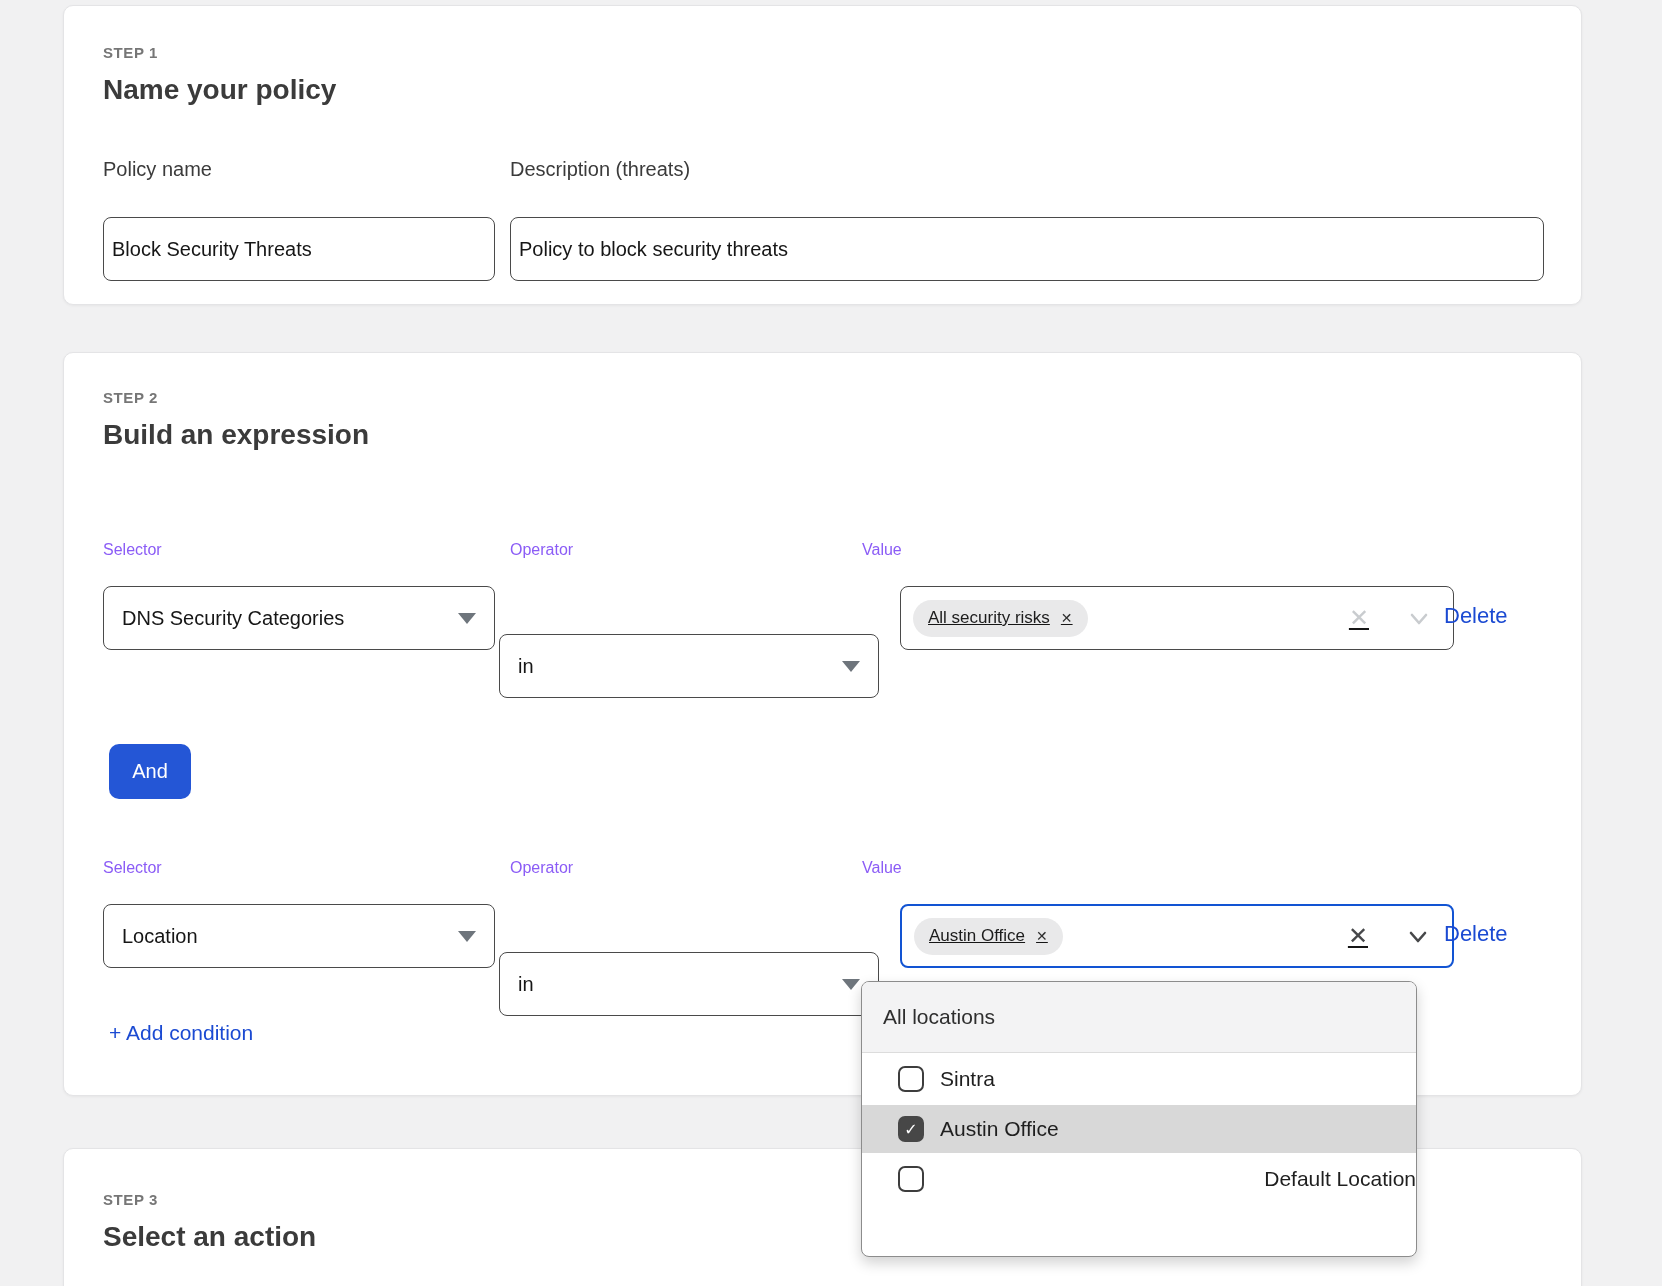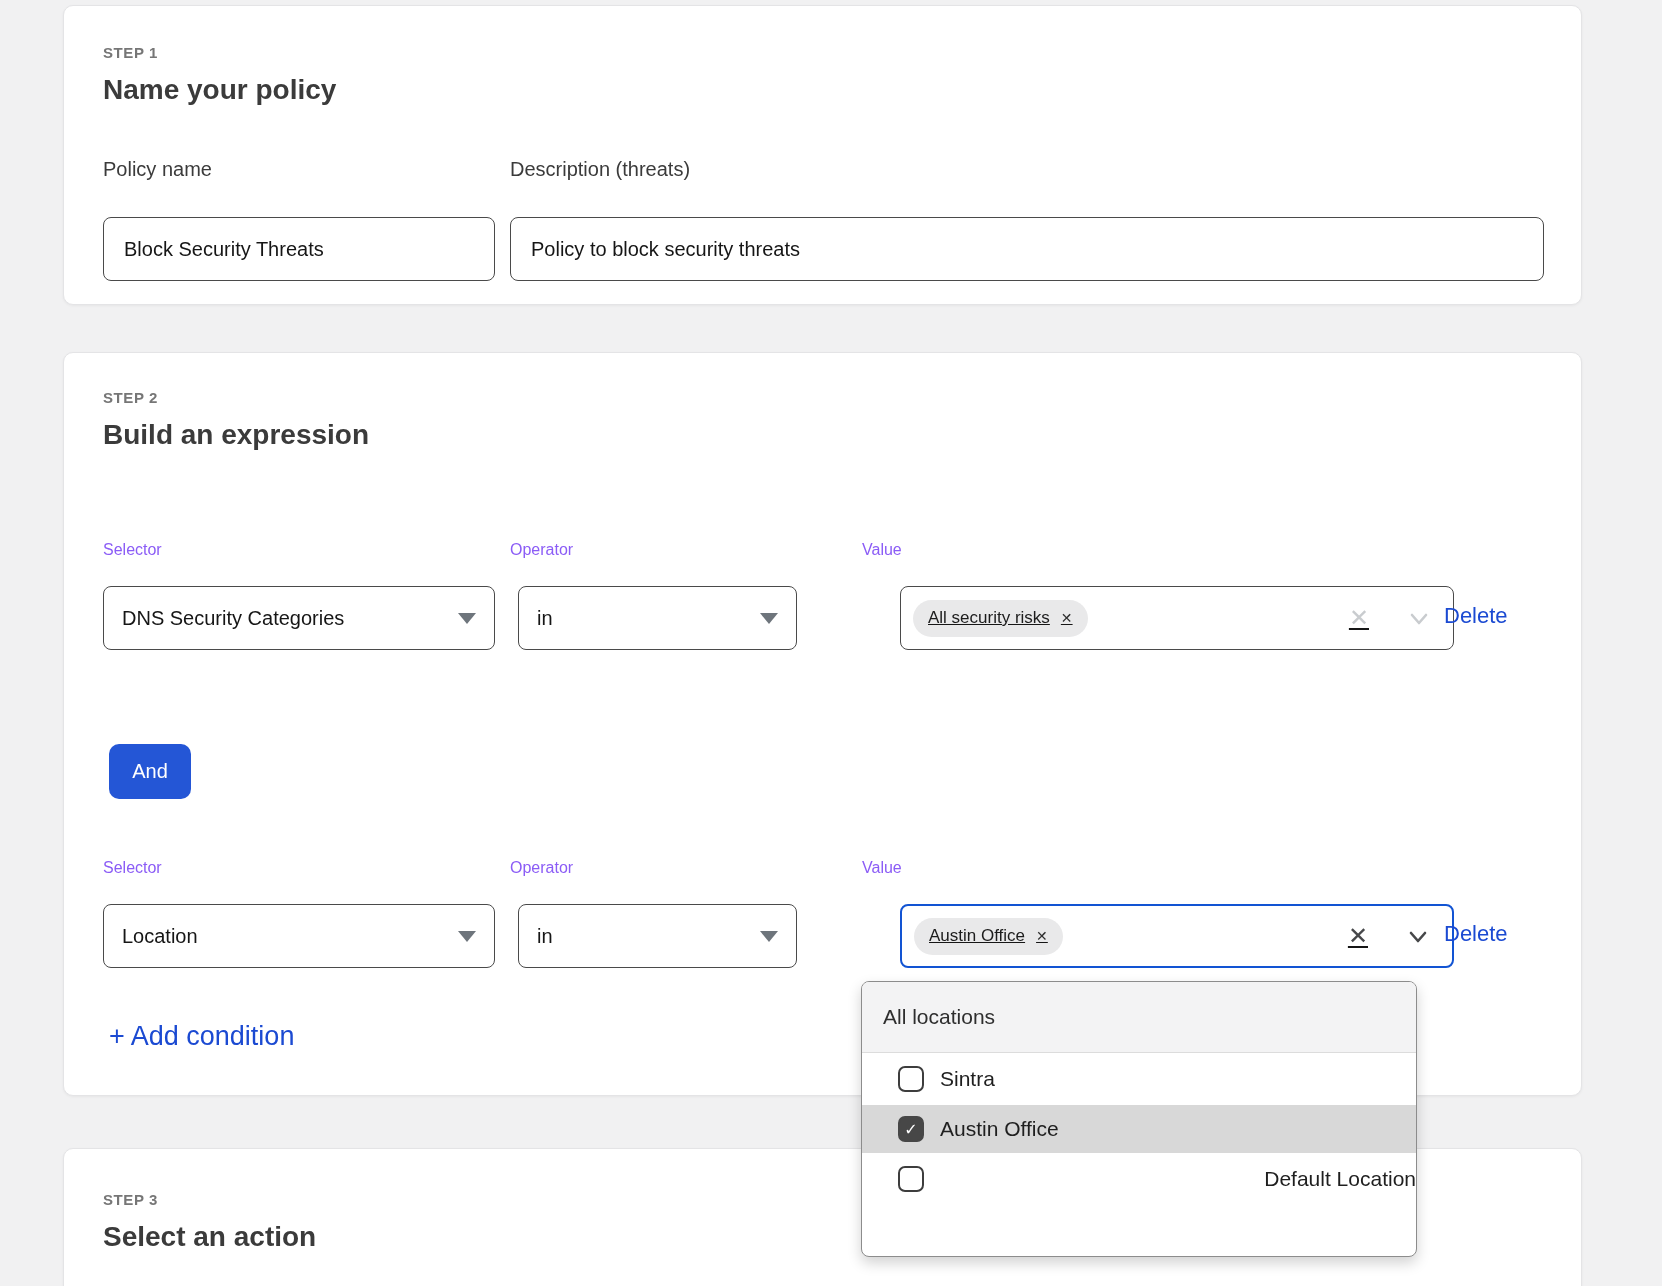--- a/index.html
+++ b/index.html
@@ -46,21 +46,21 @@
   }
 
   
   .card1 .label-policy { left:39px;  top:152px; }
   .card1 .label-desc   { left:446px; top:152px; }
   .text-input {
     position:absolute; top:211px; height:64px;
     border:1.5px solid #4a4a4a; border-radius:8px;
     background:#fff;
     display:flex; align-items:center;
-    padding:0 20px;
+    padding:0 8px;
     font-size:20px; color:#161616;
     white-space:nowrap; overflow:hidden;text-align:center;
   }
   .input-policy { left:39px;  width:392px;  }
   .input-desc   { left:446px; width:1034px; }
 
   
   .expr-row { position:absolute; left:39px; width:1441px; height:130px; }
   .expr-row.row1 { top:188px; }
   .expr-row.row2 { top:506px; }
@@ -71,21 +71,21 @@
 
   .select-box, .value-box {
     position:absolute; top:45px; height:64px;
     background:#fff;
     border:1.5px solid #4a4a4a; border-radius:8px;
     display:flex; align-items:center;
     font-size:20px; color:#161616;
     cursor:pointer;
   }
   .sel-box { left:0; width:392px; padding:0 18px; }
-  .op-box  { left:415px; width:279px; padding:0 18px; }
+  .op-box  { left:396px; width:380px; padding:0 18px;margin-top:48px; }
   .value-box { left:797px; width:554px; padding:0 12px;text-decoration:underline; }
   .value-box.focused { border:2.5px solid #1254d3; }
 
   .select-box .spacer { flex:1; }
   .dd-arrow {
     width:0; height:0; margin-left:10px;
     border-left:9px solid transparent;
     border-right:9px solid transparent;
     border-top:11px solid #6e757c;
   }
@@ -123,21 +123,21 @@
   .and-btn {
     position:absolute; left:45px; top:391px;
     width:82px; height:55px;
     background:#2456d6; color:#ffffff;
     border:none; border-radius:10px;
     font-size:20px; font-family:inherit;
     cursor:pointer;
   }
   .add-condition {
     position:absolute; left:45px; top:668px;
-    font-size:27px; color:#1b4ad2;
+    font-size:21px; color:#1b4ad2;
     cursor:pointer; text-decoration:none;
   }
 
   
   .dropdown {
     position:absolute; left:861px; top:981px;
     width:556px; height:276px;
     background:#ffffff;
     border:1.5px solid #8c8c8c; border-radius:8px;
     box-shadow:0 6px 14px rgba(0,0,0,0.18);

